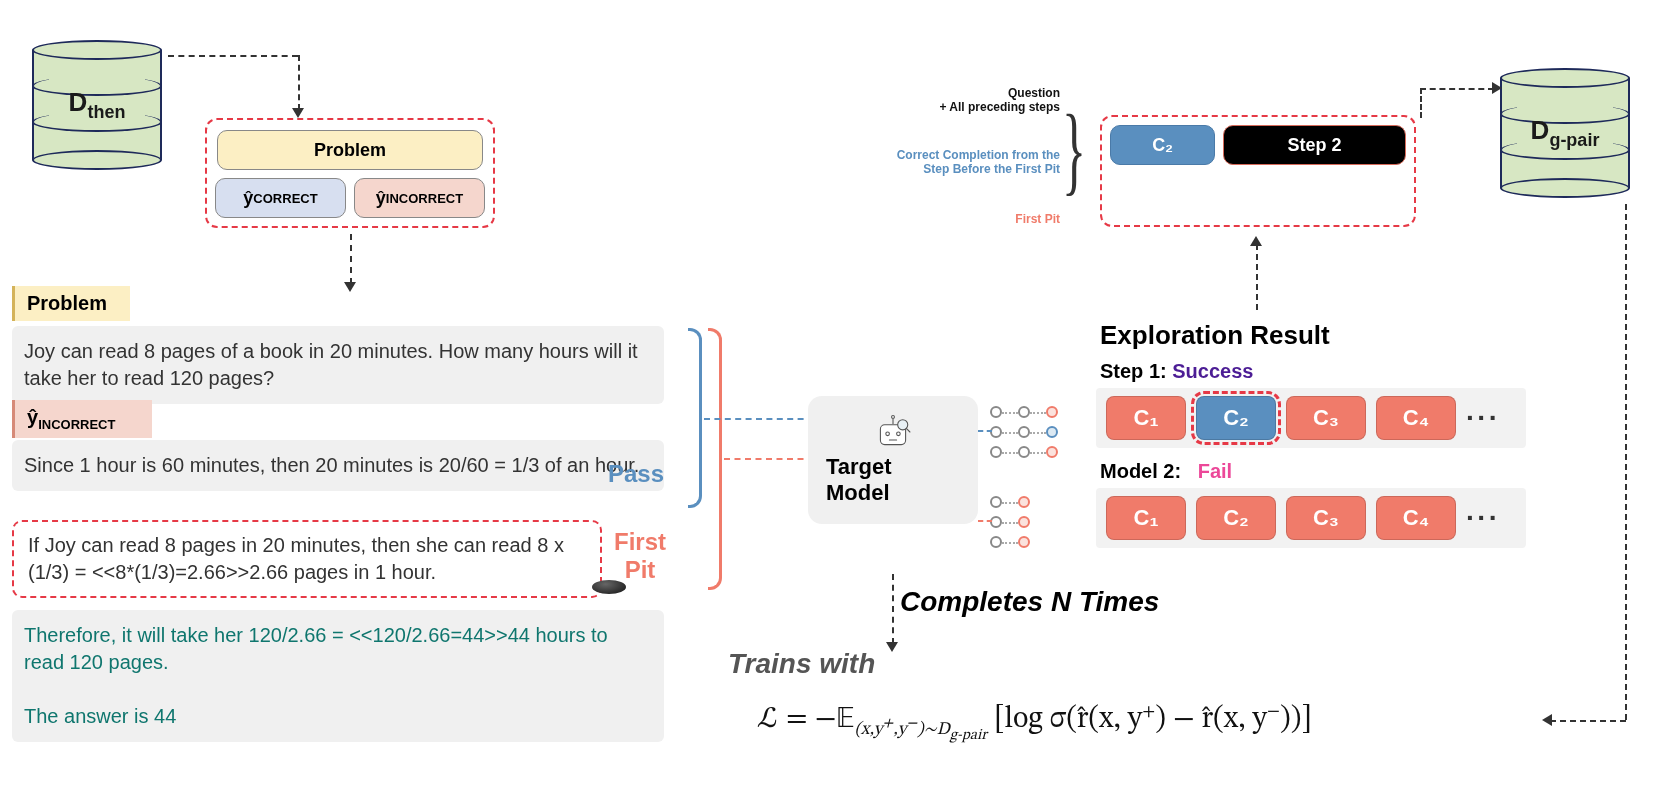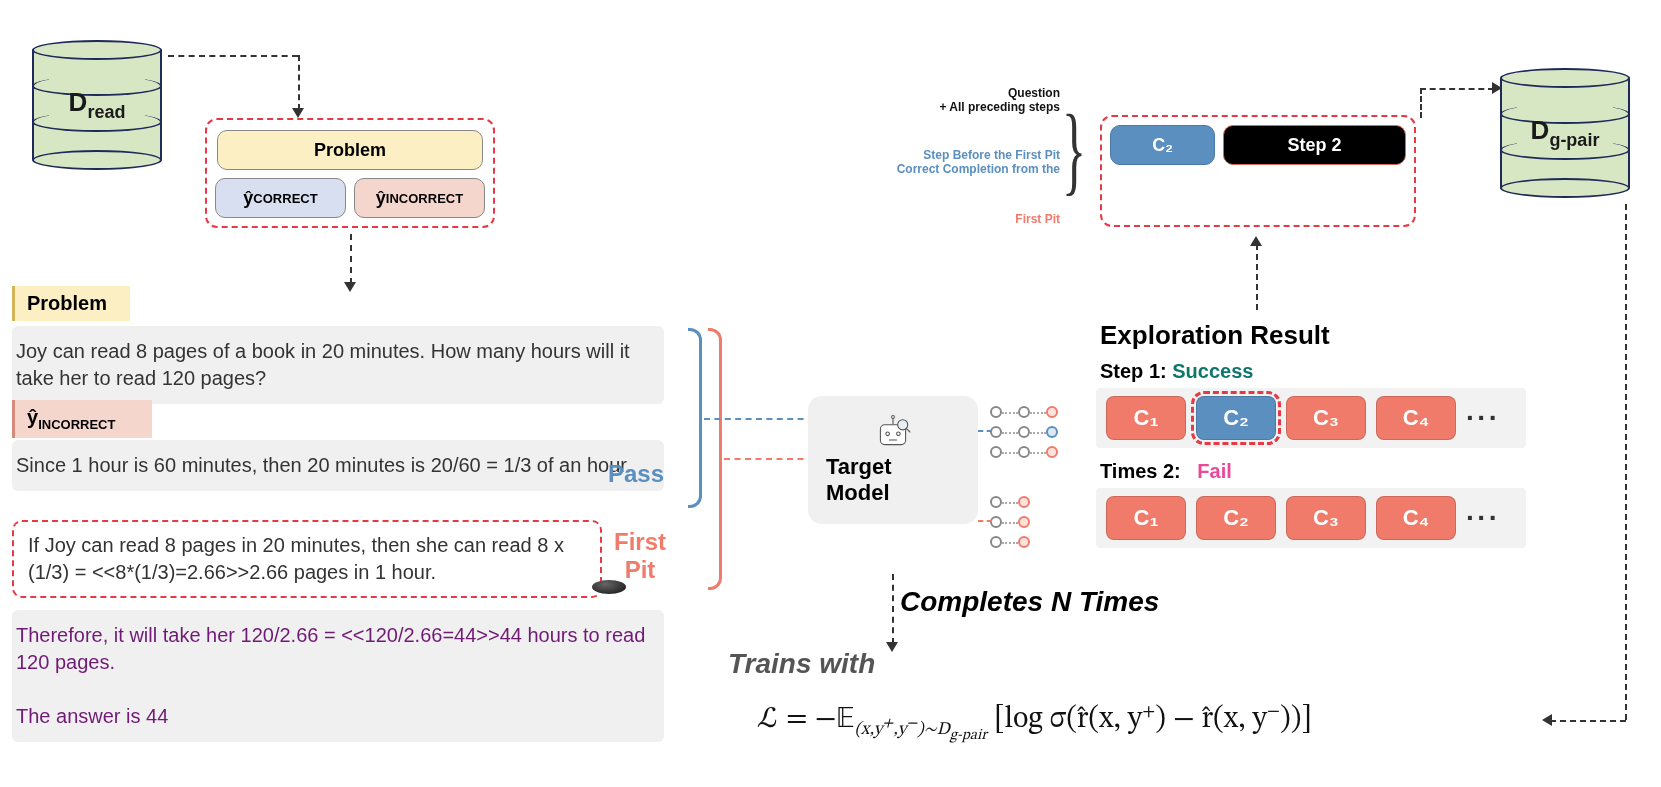--- a/index.html
+++ b/index.html
@@ -80,26 +80,26 @@
     background:#fcefc4;
     border-left:3px solid #d4b35a;
     font-weight:700;
     font-size:20px;
     padding:6px 12px;
   }
   .text-block {
     position:absolute;
     background:#f0f0f0;
     border-radius:6px;
-    padding:12px 4px;
+    padding:12px 12px;
     font-size:20px;
     color:#333;
     line-height:1.35;
   }
-  .fade-text { color:#701a75; }
+  .fade-text { color:#0f766e; }
   .pass-label { color:#5a8fbf; font-weight:700; font-size:24px; }
   .firstpit-label { color:#f07b6a; font-weight:700; font-size:24px; }
   .bracket {
     position:absolute;
     border-right:3px solid;
     border-top:3px solid;
     border-bottom:3px solid;
     border-radius: 0 12px 12px 0;
     width:14px;
   }
@@ -182,21 +182,21 @@
 </style>
 </head>
 <body>
 
 <div class="cylinder" style="left:32px; top:40px;">
   <div class="cylinder-body"></div>
   <div class="cylinder-top"></div>
   <div class="cylinder-ring" style="top:36px;"></div>
   <div class="cylinder-ring" style="top:72px;"></div>
   <div class="cylinder-bottom"></div>
-  <div class="cylinder-label">D<sub>read</sub></div>
+  <div class="cylinder-label">D<sub>then</sub></div>
 </div>
 
 <div class="cylinder" style="left:1500px; top:68px;">
   <div class="cylinder-body"></div>
   <div class="cylinder-top"></div>
   <div class="cylinder-ring" style="top:36px;"></div>
   <div class="cylinder-ring" style="top:72px;"></div>
   <div class="cylinder-bottom"></div>
   <div class="cylinder-label">D<sub>g-pair</sub></div>
 </div>
@@ -286,32 +286,32 @@
 </div>
 
 <div class="thin-dash-blue" style="left:978px; top:430px; width:14px;"></div>
 <div class="thin-dash-salmon" style="left:978px; top:520px; width:14px;"></div>
 
 <div class="italic-grey" style="position:absolute; left:900px; top:586px;">Completes N Times</div>
 
 <div style="position:absolute; left:1100px; top:320px; font-size:26px; font-weight:700;">Exploration Result</div>
 
 <div class="step-lbl" style="left:1100px; top:360px;">
-  <span>Step 1:</span> <span style="color:#0f766e;">Success</span>
+  <span>Step 1:</span> <span style="color:#4c1d95;">Success</span>
 </div>
 <div class="step-bar" style="left:1096px; top:388px; width:430px;">
   <div class="chip chip-salmon" style="width:80px;">C₁</div>
   <div class="chip chip-blue" style="width:80px; outline:3px dashed #e63946; outline-offset:2px;">C₂</div>
   <div class="chip chip-salmon" style="width:80px;">C₃</div>
   <div class="chip chip-salmon" style="width:80px;">C₄</div>
   <span class="dots">···</span>
 </div>
 
 <div class="step-lbl" style="left:1100px; top:460px;">
-  <span>Times 2:</span> <span style="color:#ec4899;margin-left:11px;">Fail</span>
+  <span>Model 2:</span> <span style="color:#ec4899;margin-left:11px;">Fail</span>
 </div>
 <div class="step-bar" style="left:1096px; top:488px; width:430px;">
   <div class="chip chip-salmon" style="width:80px;">C₁</div>
   <div class="chip chip-salmon" style="width:80px;">C₂</div>
   <div class="chip chip-salmon" style="width:80px;">C₃</div>
   <div class="chip chip-salmon" style="width:80px;">C₄</div>
   <span class="dots">···</span>
 </div>
 
 <div class="dashed-box" style="left:1100px; top:115px; width:316px; height:112px; padding:8px;">
@@ -321,22 +321,22 @@
   </div>
 </div>
 
 <div class="rbrace" style="left:1050px; top:100px;">}</div>
 
 <div class="annotation" style="left:760px; top:86px; width:300px; color:#111;">
   <div>Question</div>
   <div>+ All preceding steps</div>
 </div>
 <div class="annotation" style="left:740px; top:148px; width:320px; color:#5a8fbf;">
+  <div>Correct Completion from the</div>
   <div>Step Before the First Pit</div>
-  <div>Correct Completion from the</div>
 </div>
 <div class="annotation" style="left:900px; top:212px; width:160px; color:#f07b6a;">First Pit</div>
 
 <div class="arrow-line-v" style="left:1256px; top:244px; height:66px;"></div>
 <div class="arrow-head up" style="left:1250px; top:236px;"></div>
 
 <div class="arrow-line-v" style="left:1420px; top:88px; height:30px;"></div>
 <div class="arrow-line" style="left:1420px; top:88px; width:74px;"></div>
 <div class="arrow-head right" style="left:1492px; top:82px;"></div>
 

